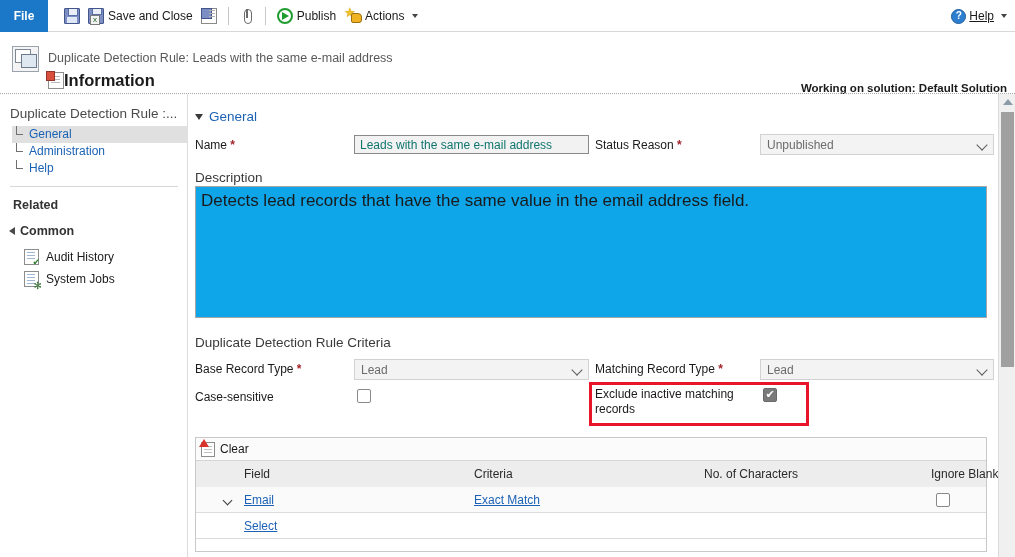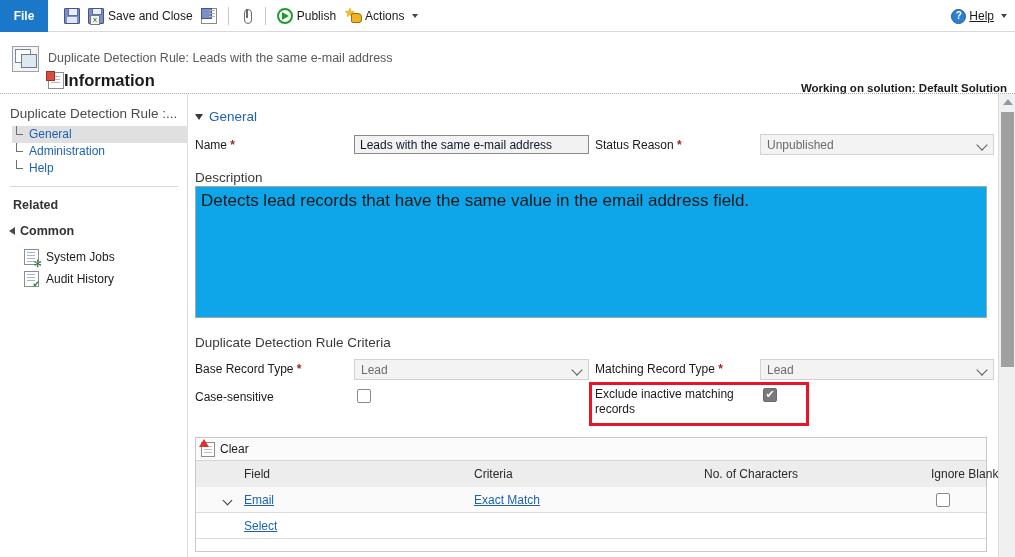--- a/index.html
+++ b/index.html
@@ -184,21 +184,21 @@
   }
   .section-general .lbl { font-size: 13.5px; color: #1b62b5; }
 
   .lbl-field { position: absolute; font-size: 12px; color: #1a1a1a; }
   .req { color: #a4262c; font-weight: bold; }
 
   .txt-input {
     position: absolute; height: 19px;
     background: #f2f2f2; border: 1px solid #8a8a8a;
     font-family: "Liberation Sans", sans-serif; font-size: 12px;
-    color: #0f172a; padding: 0 5px; outline: none;
+    color: #0f766e; padding: 0 5px; outline: none;
   }
   .sel-input {
     position: absolute; height: 21px;
     background: #f3f3f3; border: 1px solid #d2d2d2;
     font-size: 12px; color: #6b6b6b; padding: 0 6px;
     display: flex; align-items: center; cursor: pointer;
   }
   .sel-input .chev {
     position: absolute; right: 7px; top: 6px; width: 8px; height: 8px;
     border-left: 1.6px solid #5c5c5c; border-bottom: 1.6px solid #5c5c5c;
@@ -350,26 +350,26 @@
       </div>
     </div>
     <div class="nav-sep"></div>
     <div class="nav-related">Related</div>
     <div class="nav-group">
       <span class="tri-open"></span>
       <span>Common</span>
     </div>
     <div class="nav-sub">
       <div class="nav-subitem">
+        <span class="ico-doc-check"></span>
+        <span>Audit History</span>
+      </div>
+      <div class="nav-subitem">
         <span class="ico-doc-gear"></span>
         <span>System Jobs</span>
-      </div>
-      <div class="nav-subitem">
-        <span class="ico-doc-check"></span>
-        <span>Audit History</span>
       </div>
     </div>
   </div>
 
   <div class="form-area">
 
     <div class="section-general">
       <span class="tri-down"></span>
       <span class="lbl">General</span>
     </div>

